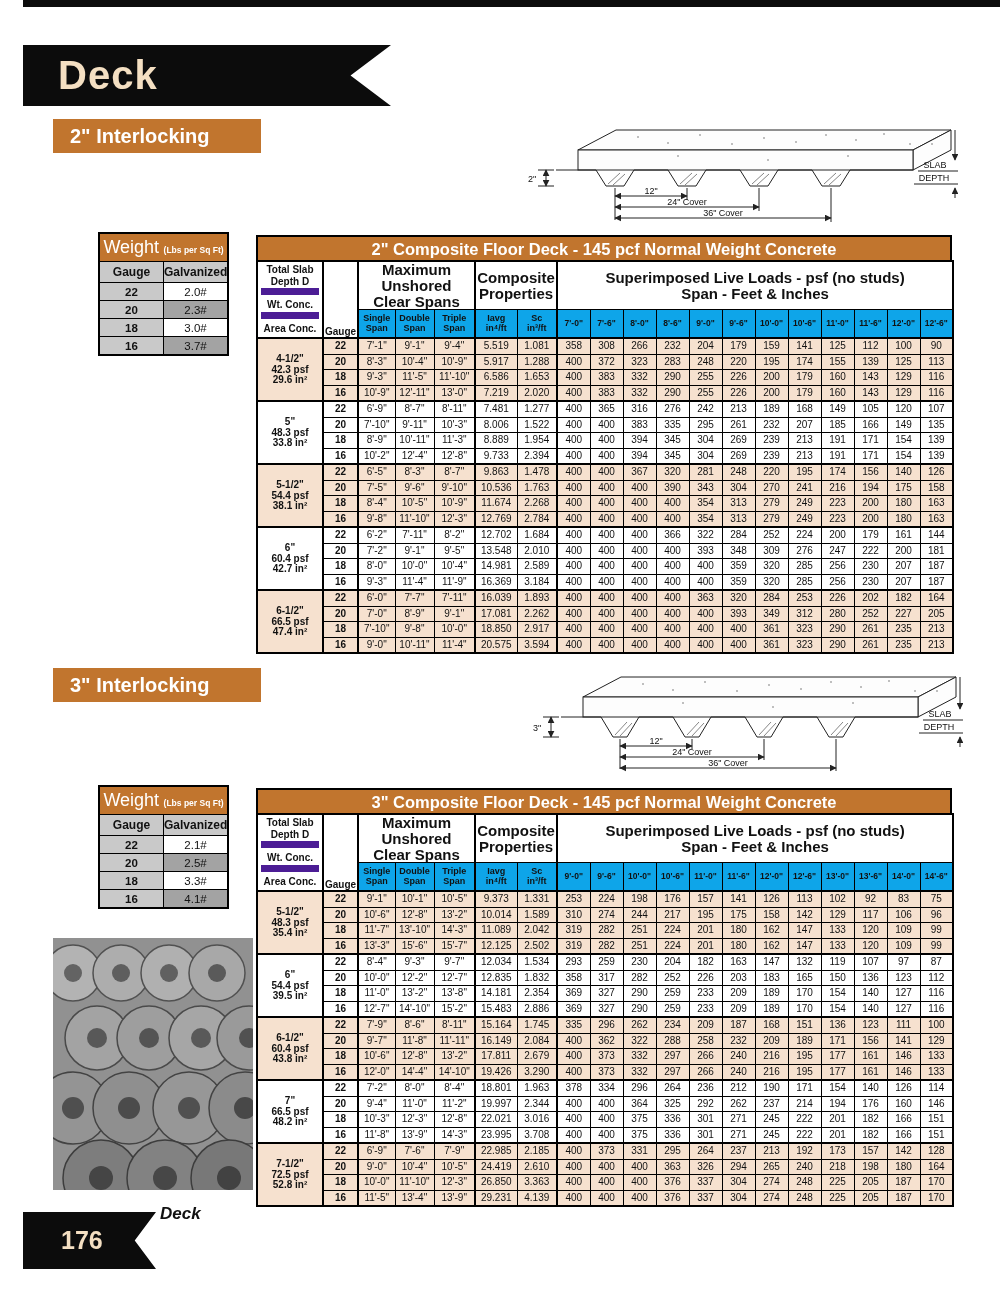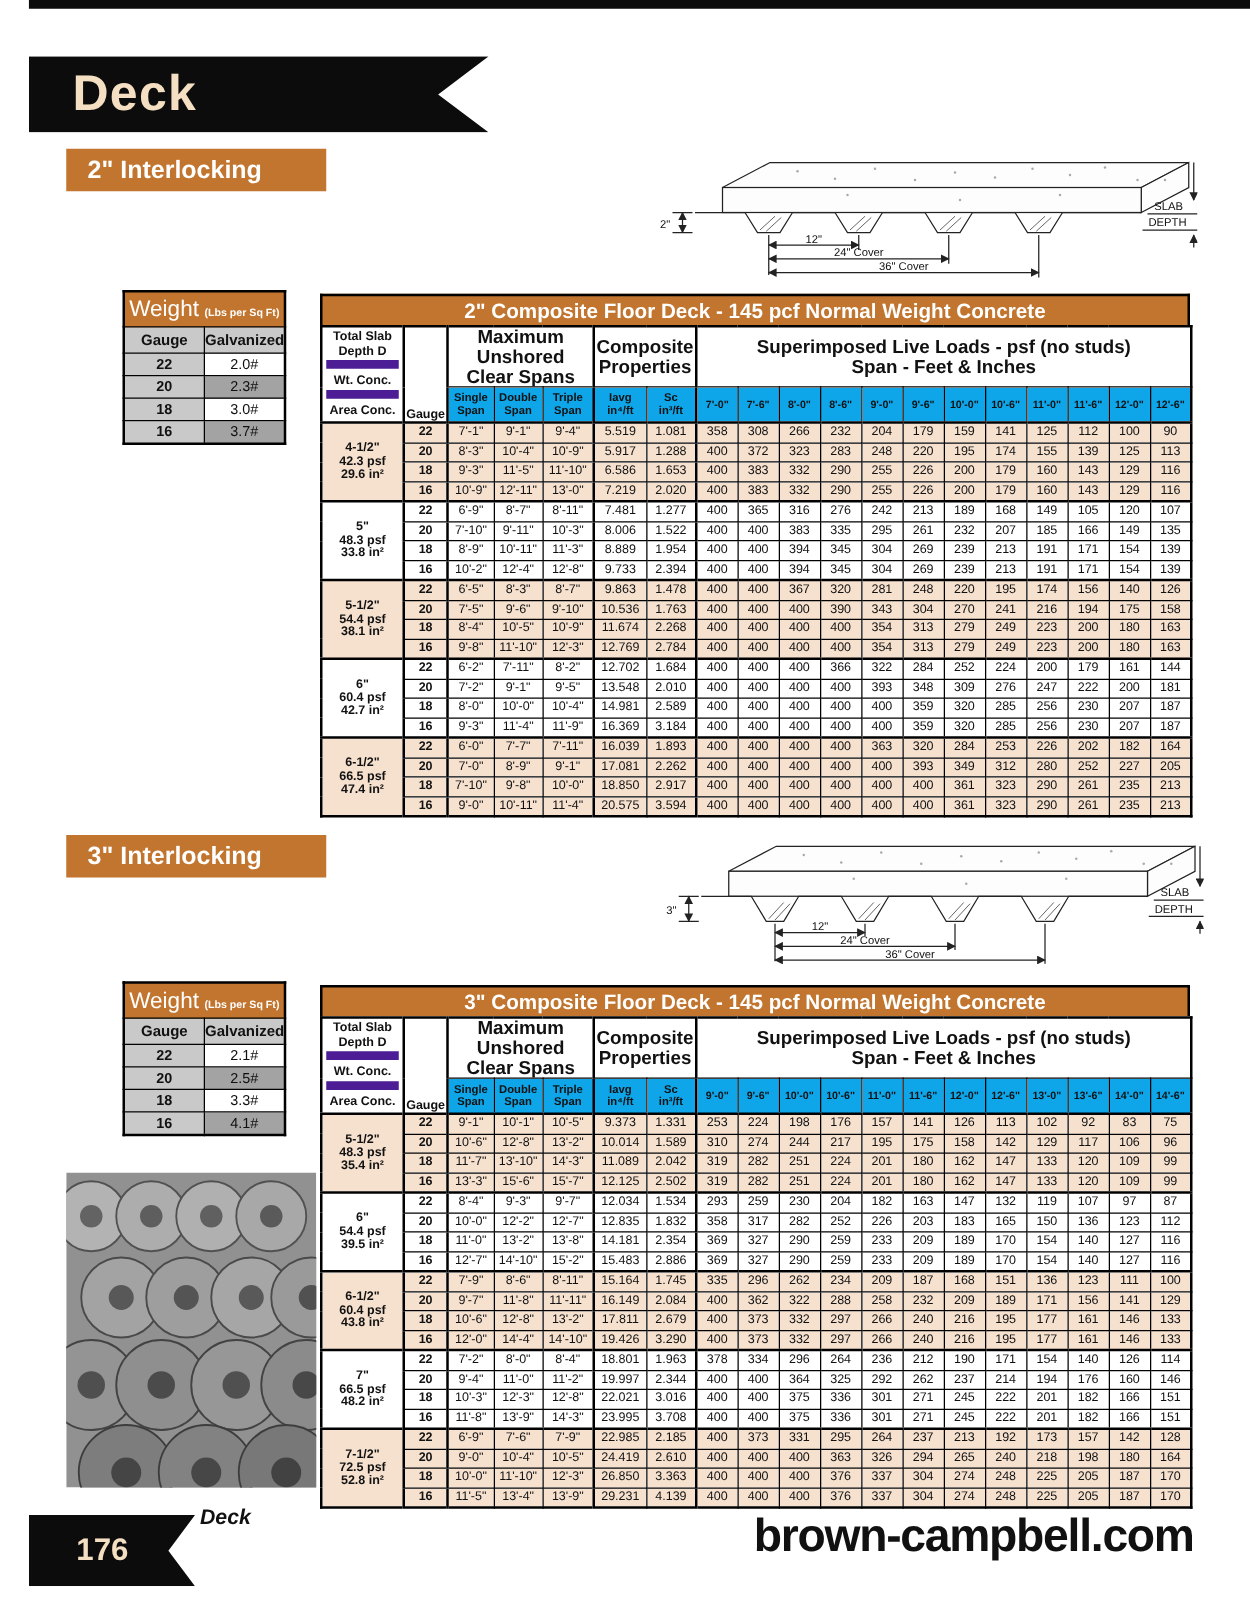--- a/index.html
+++ b/index.html
@@ -1252,15 +1252,14 @@
         <circle cx="112" cy="240" r="12" fill="#474747"></circle>
       <circle cx="176" cy="240" r="38" fill="#787878" stroke="#3d3d3d"></circle>
         <circle cx="176" cy="240" r="12" fill="#424242"></circle>
     </g>
   </svg>
 
   <div class="footer-flag">
     <div class="num">176</div>
   </div>
   <div class="footer-deck">Deck</div>
-  <div class="site">brown-campbell.com</div>
 
 </div>
 
 </body></html>

